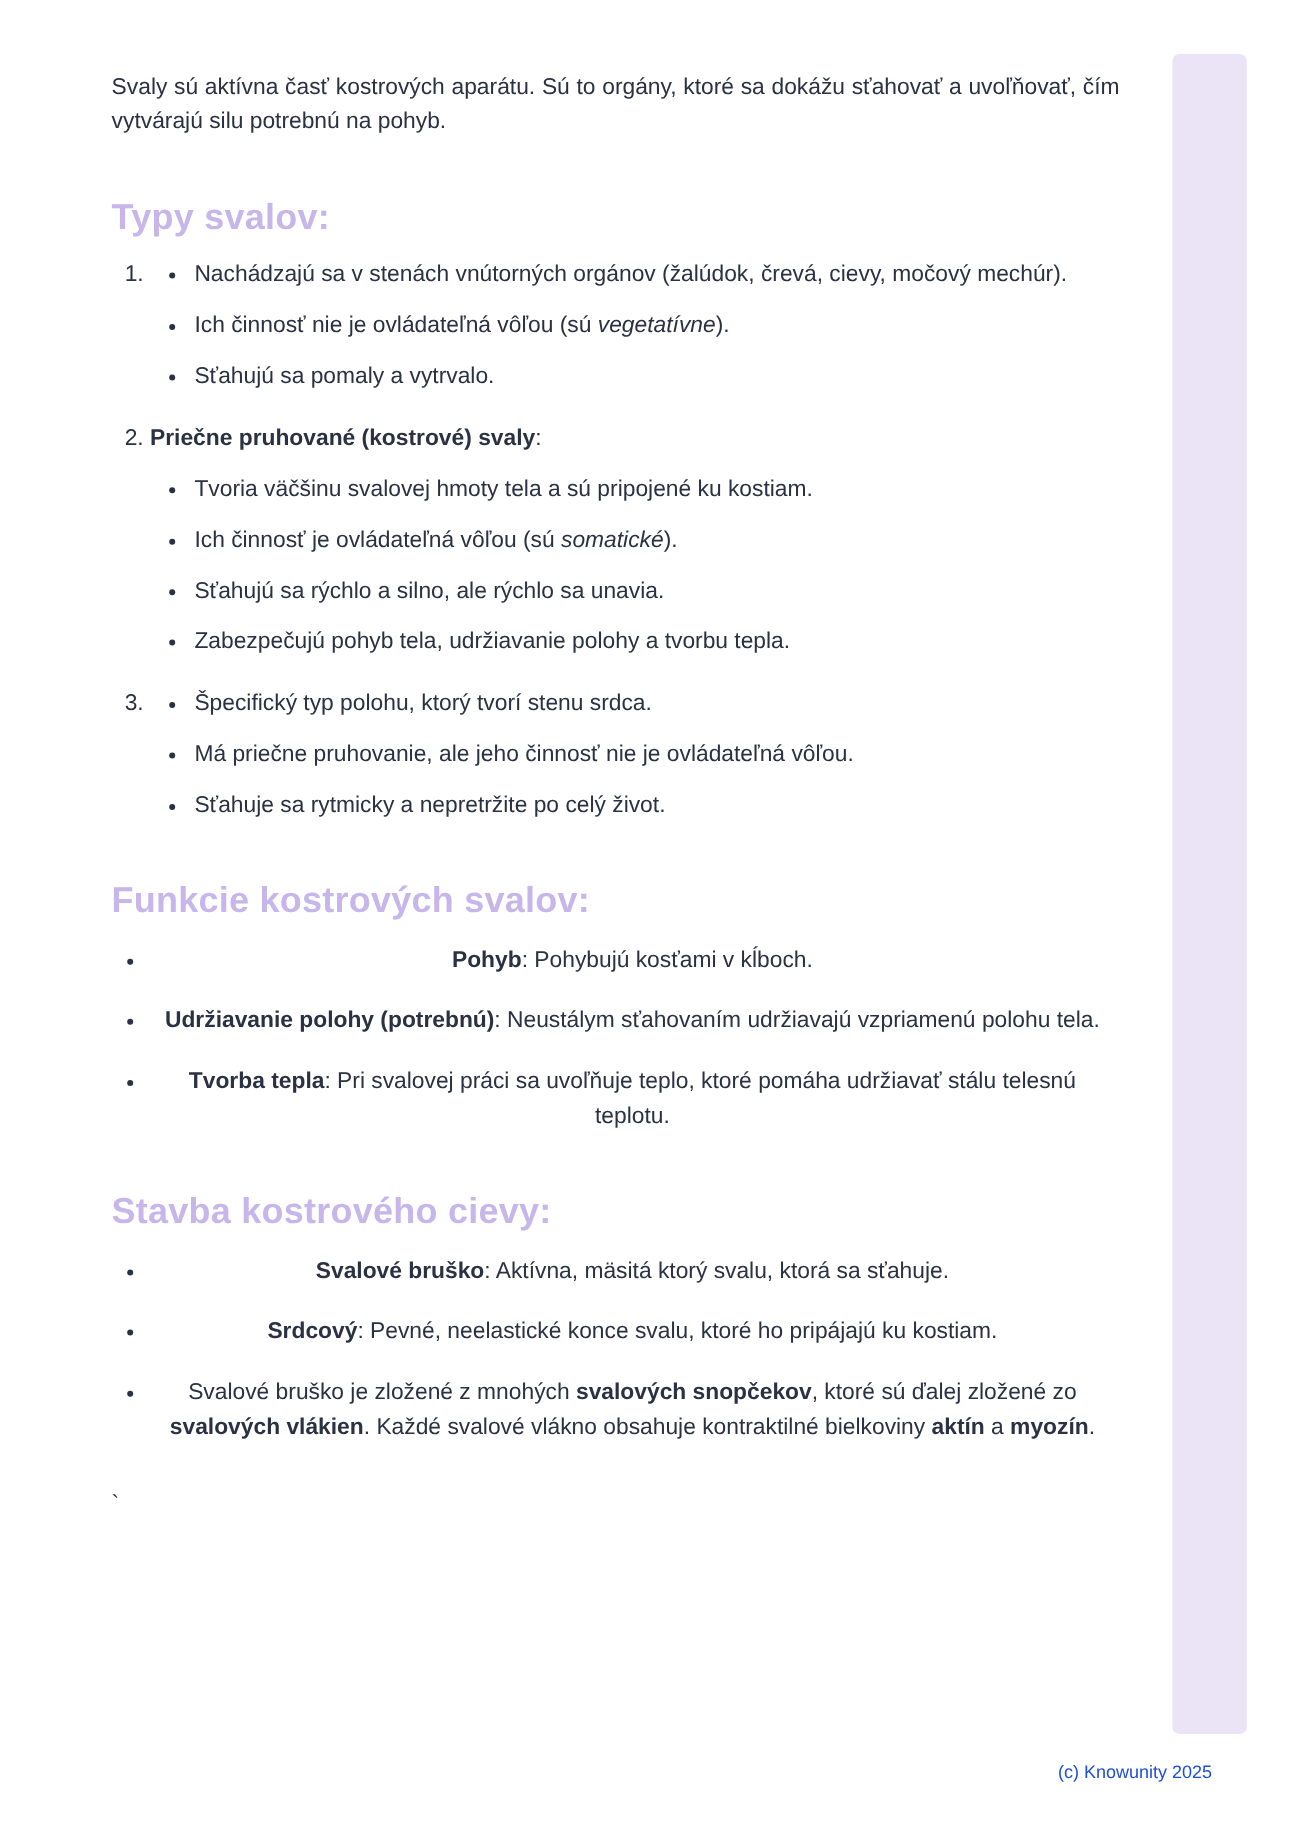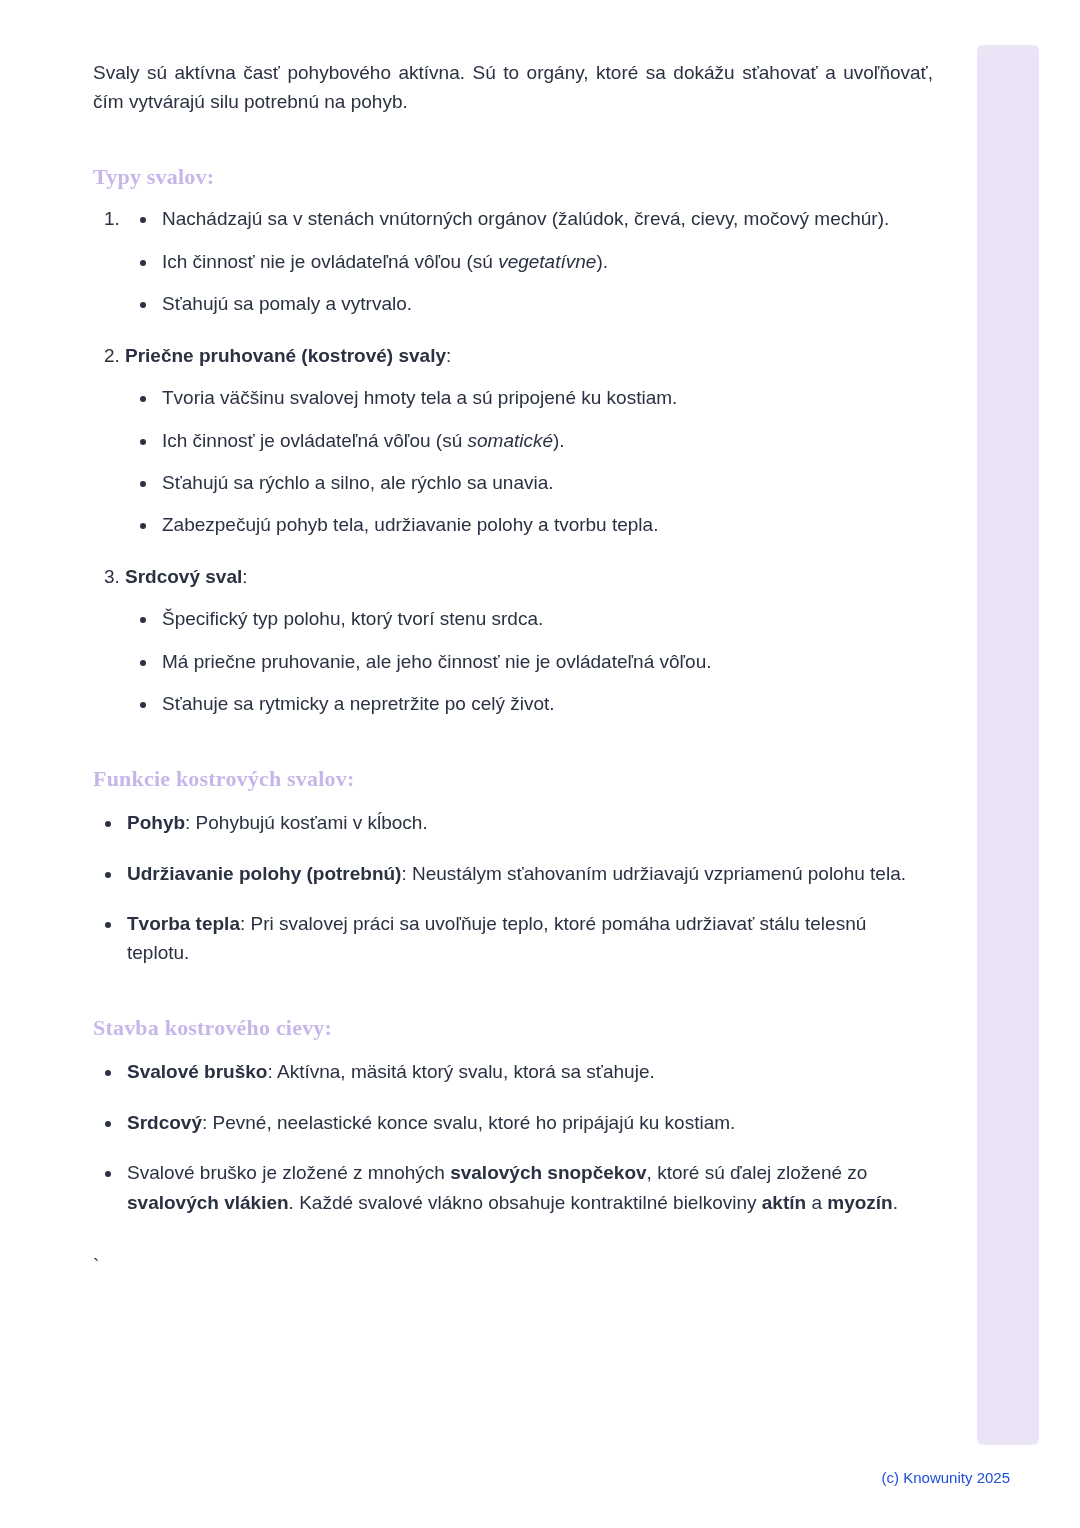--- a/index.html
+++ b/index.html
@@ -23,26 +23,25 @@
     font-size: 19px;
     line-height: 1.55;
   }
   .intro {
     margin: 0 0 10px 0;
     max-width: 840px;
     text-align: justify;
   }
   .heading {
     color: #c7b6e9;
-    font-size: 22px;
+    font-size: 30px;
     font-weight: 700;
     line-height: 1.25;
     margin: 46px 0 14px 0;
     letter-spacing: 0.2px;
-    font-family: Liberation Serif, serif;
   }
   ol.num-list {
     margin: 6px 0 0 0;
     padding-left: 32px;
   }
   ol.num-list > li {
     margin: 0 0 22px 0;
   }
   .item-title {
     margin: 0 0 4px 0;
@@ -54,20 +53,21 @@
   }
   ul.sub-list > li {
     margin: 13px 0;
     padding-left: 4px;
     max-width: 730px;
   }
   ul.bullet-list {
     margin: 16px 0 0 0;
     padding-left: 30px;
     list-style-type: disc;
+    text-align: center;
   }
   ul.bullet-list > li {
     margin: 0 0 21px 0;
     padding-left: 4px;
     max-width: 800px;
   }
   .b { font-weight: 700; }
   .i { font-style: italic; text-align: center; }
   .stray {
     margin-top: 34px;
@@ -87,21 +87,21 @@
     right: 70px;
     bottom: 42px;
     font-size: 15px;
     color: #1d4ed8;
   }
 </style>
 </head>
 <body>
 
 <main class="page">
-  <p class="intro"><span>Svaly sú aktívna časť pohybového aktívna. Sú to orgány, ktoré sa dokážu sťahovať a uvoľňovať, čím vytvárajú silu potrebnú na pohyb.</span></p>
+  <p class="intro"><span>Svaly sú aktívna časť kostrových aparátu. Sú to orgány, ktoré sa dokážu sťahovať a uvoľňovať, čím vytvárajú silu potrebnú na pohyb.</span></p>
   <div>
       <section>
         <h2 class="heading" style="color: rgb(199, 182, 233);">Typy svalov:</h2>
         <ol class="num-list">
           <li>
             <ul class="sub-list">
               <li><span>Nachádzajú sa v stenách vnútorných orgánov (žalúdok, črevá, cievy, močový mechúr).</span></li>
               <li><span>Ich činnosť nie je ovládateľná vôľou (sú </span><span class="i">vegetatívne</span><span>).</span></li>
               <li><span>Sťahujú sa pomaly a vytrvalo.</span></li>
             </ul>
@@ -109,21 +109,20 @@
           <li>
             <div class="item-title"><span class="b">Priečne pruhované (kostrové) svaly</span><span>:</span></div>
             <ul class="sub-list">
               <li><span>Tvoria väčšinu svalovej hmoty tela a sú pripojené ku kostiam.</span></li>
               <li><span>Ich činnosť je ovládateľná vôľou (sú </span><span class="i">somatické</span><span>).</span></li>
               <li><span>Sťahujú sa rýchlo a silno, ale rýchlo sa unavia.</span></li>
               <li><span>Zabezpečujú pohyb tela, udržiavanie polohy a tvorbu tepla.</span></li>
             </ul>
           </li>
           <li>
-            <div class="item-title"><span class="b">Srdcový sval</span><span>:</span></div>
             <ul class="sub-list">
               <li><span>Špecifický typ polohu, ktorý tvorí stenu srdca.</span></li>
               <li><span>Má priečne pruhovanie, ale jeho činnosť nie je ovládateľná vôľou.</span></li>
               <li><span>Sťahuje sa rytmicky a nepretržite po celý život.</span></li>
             </ul>
           </li>
         </ol>
       </section>
       <section>
         <h2 class="heading" style="color: rgb(199, 182, 233);">Funkcie kostrových svalov:</h2>

